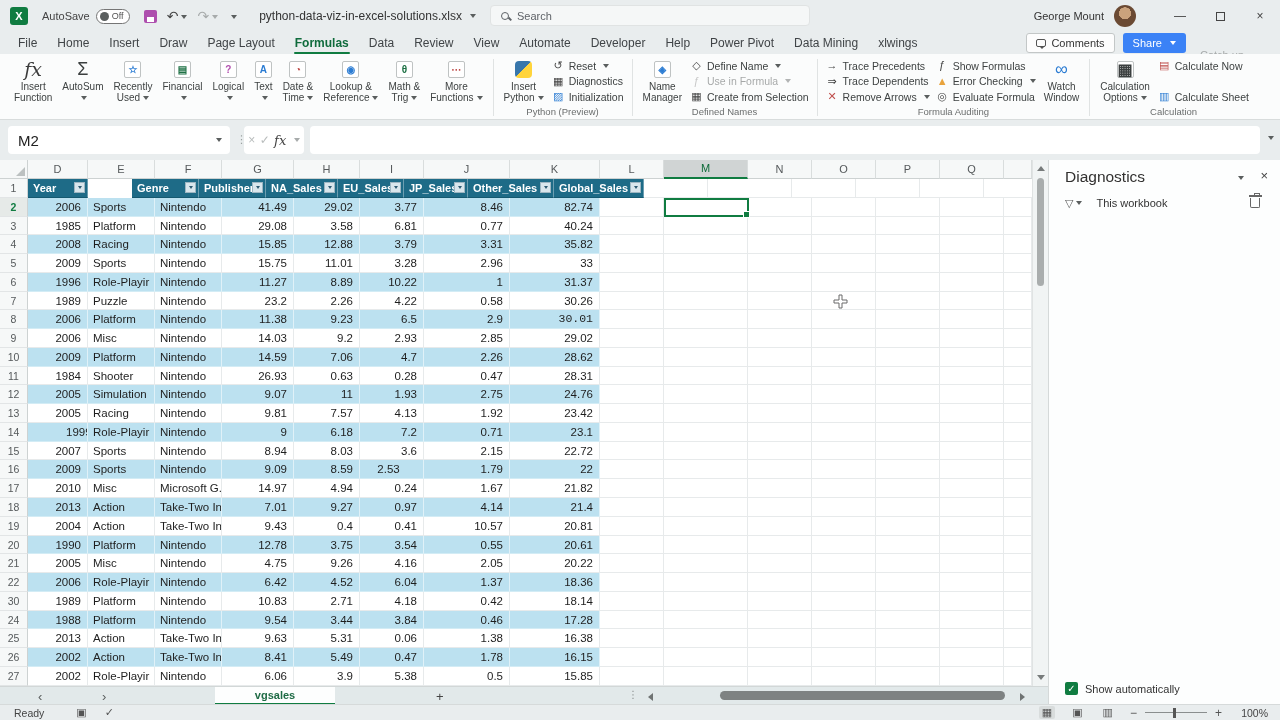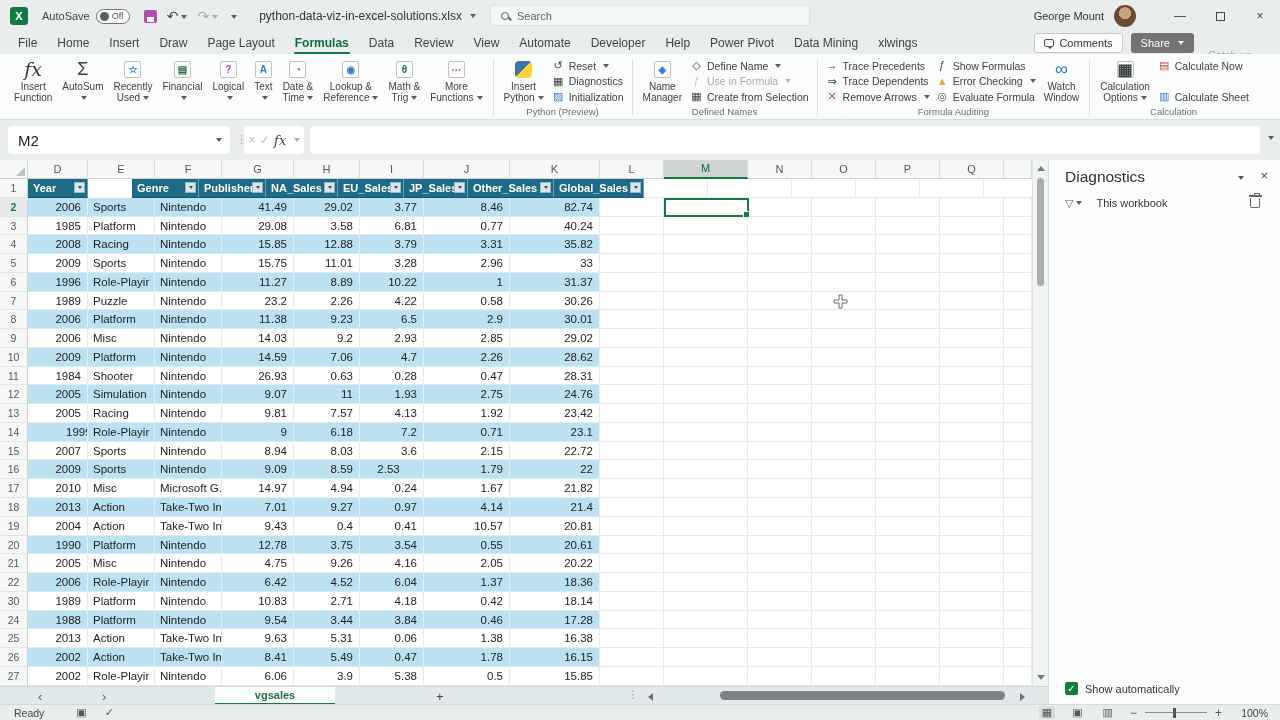--- a/index.html
+++ b/index.html
@@ -30,25 +30,25 @@
   .user { font-size:11px; color:#333; margin-right:10px; }
   .avatar { width:22px; height:22px; border-radius:50%; background:radial-gradient(circle at 50% 38%, #caa27c 0 34%, #6b4a33 35% 100%); margin-right:24px; }
   .winbtn { width:40px; height:32px; display:flex; align-items:center; justify-content:center; font-size:12px; color:#444; }
   .restore-ic { width:9px; height:9px; border:1px solid #444; }
 
   
   .tabstrip { position:absolute; left:0; top:32px; width:1280px; height:22px; display:flex; align-items:center; padding-left:8px; }
   .rtab { font-size:12px; color:#404447; padding:0 10px; height:22px; display:flex; align-items:center; position:relative; }
   .rtab.active { color:#0F6B3C; font-weight:bold; }
   .rtab.active::after { content:""; position:absolute; left:9px; right:9px; bottom:0; height:2.5px; background:#107C41; border-radius:2px; }
-  .strip-right { margin-left:auto; display:flex; align-items:center; gap:8px; padding-right:22px; }
+  .strip-right { margin-left:auto; display:flex; align-items:center; gap:8px; padding-right:30px; }
   .comments-btn { display:flex; align-items:center; gap:5px; border:1px solid #C3C7C7; background:#FDFDFD; border-radius:3px; height:20px; padding:0 9px; font-size:11px; color:#333; }
   .bubble { width:10px; height:8px; border:1px solid #555; border-radius:2px; position:relative; }
   .bubble::after { content:""; position:absolute; left:2px; bottom:-3px; border-left:3px solid transparent; border-right:3px solid transparent; border-top:3px solid #555; }
-  .share-btn { display:flex; align-items:center; gap:5px; background:#737373; border-radius:3px; height:20px; padding:0 10px; font-size:11px; color:#fff; }
+  .share-btn { display:flex; align-items:center; gap:5px; background:#3b82f6; border-radius:3px; height:20px; padding:0 10px; font-size:11px; color:#fff; }
   .catchup-btn { font-size:11px; color:#A6AAAA; padding:0 6px;margin-top:23px; }
 
   
   .ribbon { position:absolute; left:0; top:54px; width:1280px; height:66px; background:#FBFCFC; border-bottom:1px solid #D8DCDC; display:flex; align-items:stretch; padding:2px 0 0 6px; }
   .rgroup { position:relative; display:flex; flex-direction:column; padding:0 4px; }
   .ritems { height:50px; display:flex; align-items:center; gap:2px; }
   .rglabel { height:13px; font-size:9.5px; color:#6B6E6E; text-align:center; }
   .rsep { width:1px; background:#E0E3E3; margin:3px 2px; }
   .bigbtn { display:flex; flex-direction:column; align-items:center; justify-content:flex-start; height:50px; padding:3px 4px 0; border-radius:3px; }
   .bigicon { height:20px; display:flex; align-items:center; justify-content:center; margin-bottom:2px; }
@@ -643,21 +643,21 @@
       </div>
       <div class="grow">
         <div class="rownum">8</div>
         <div class="cell num band" style="width: 60px; flex-basis: 60px;">2006</div>
         <div class="cell txt band" style="width: 67px; flex-basis: 67px;">Platform</div>
         <div class="cell txt band" style="width: 67px; flex-basis: 67px;">Nintendo</div>
         <div class="cell num band" style="width: 72px; flex-basis: 72px;">11.38</div>
         <div class="cell num band" style="width: 66px; flex-basis: 66px;">9.23</div>
         <div class="cell num band" style="width: 64px; flex-basis: 64px;">6.5</div>
         <div class="cell num band" style="width: 86px; flex-basis: 86px;">2.9</div>
-        <div class="cell num band" style="width: 90px; flex-basis: 90px;">30.01</div>
+        <div class="cell num band" style="width: 90px; flex-basis: 90px; font-family: Liberation Mono, monospace;">30.01</div>
         <div class="cell" style="width: 64px; flex-basis: 64px;"></div>
         <div class="cell" style="width: 84px; flex-basis: 84px;"></div>
         <div class="cell" style="width: 64px; flex-basis: 64px;"></div>
         <div class="cell" style="width: 64px; flex-basis: 64px;"></div>
         <div class="cell" style="width: 64px; flex-basis: 64px;"></div>
         <div class="cell" style="width: 64px; flex-basis: 64px;"></div>
         <div class="cell" style="width: 28px; flex-basis: 28px;"></div>
       </div>
       <div class="grow">
         <div class="rownum">9</div>

